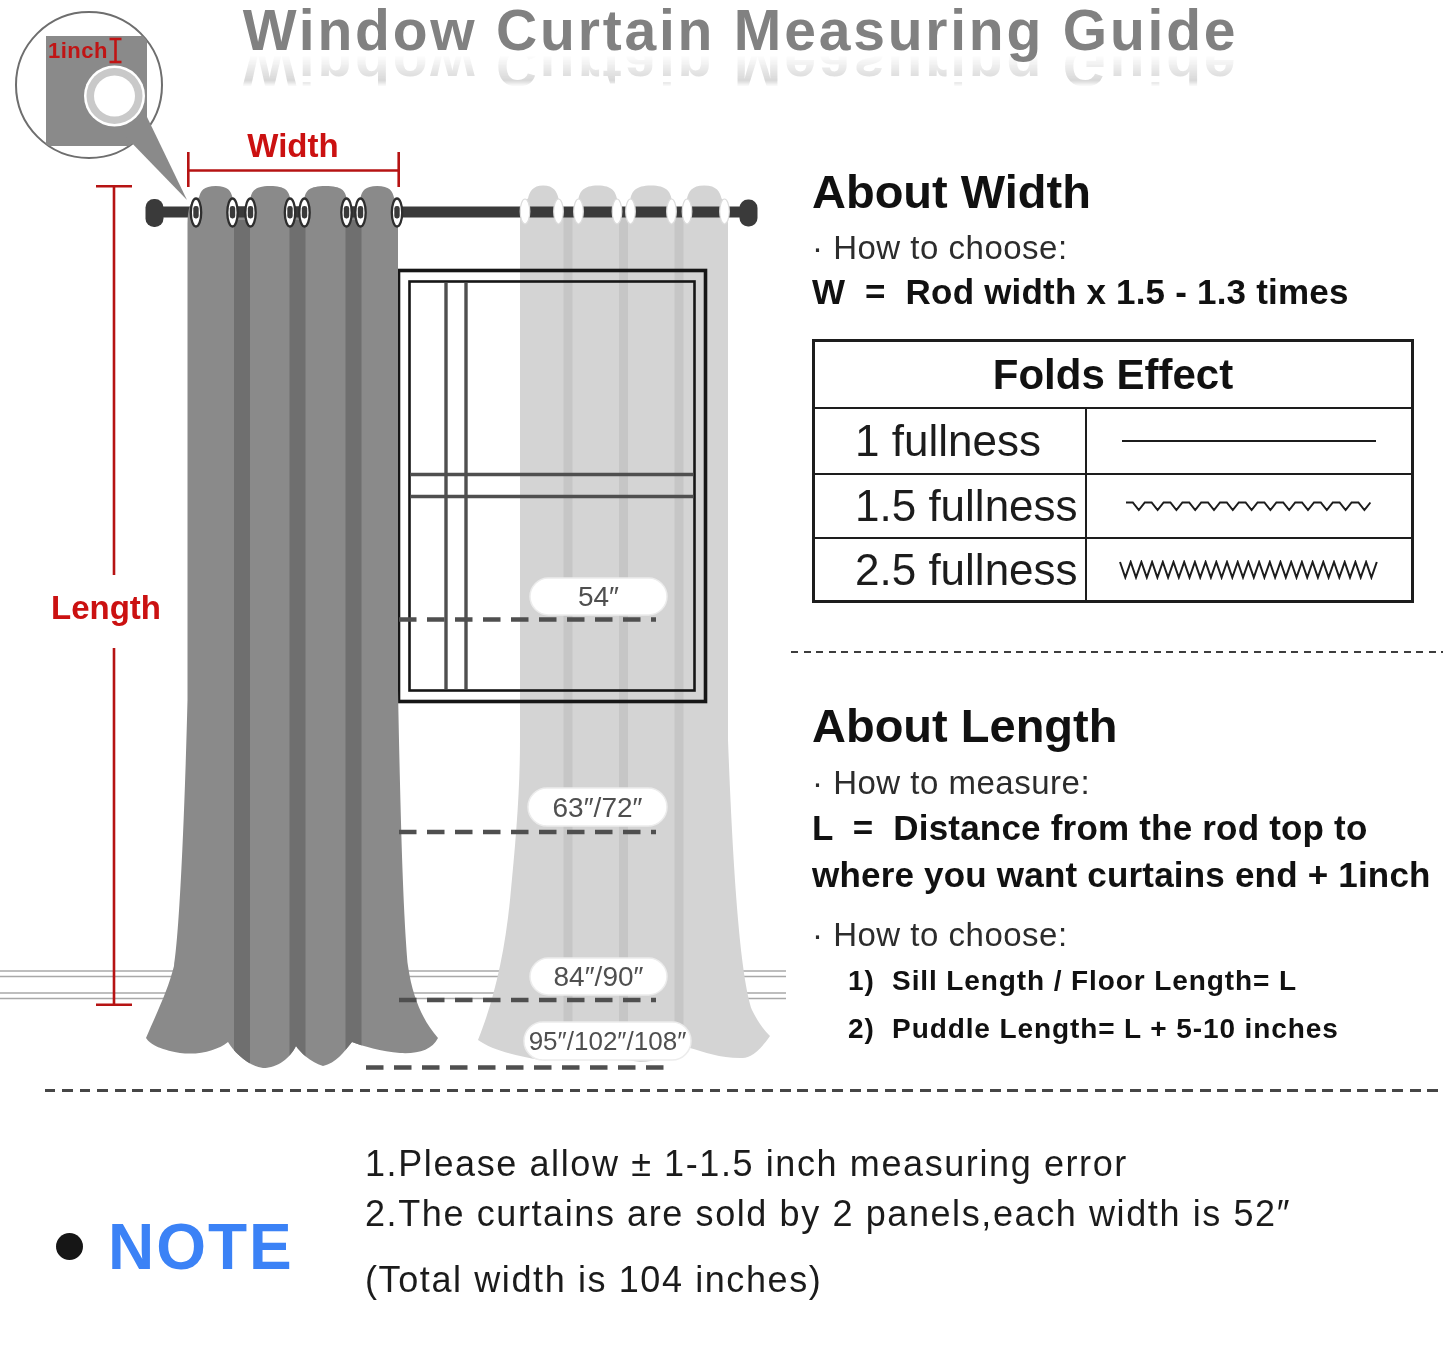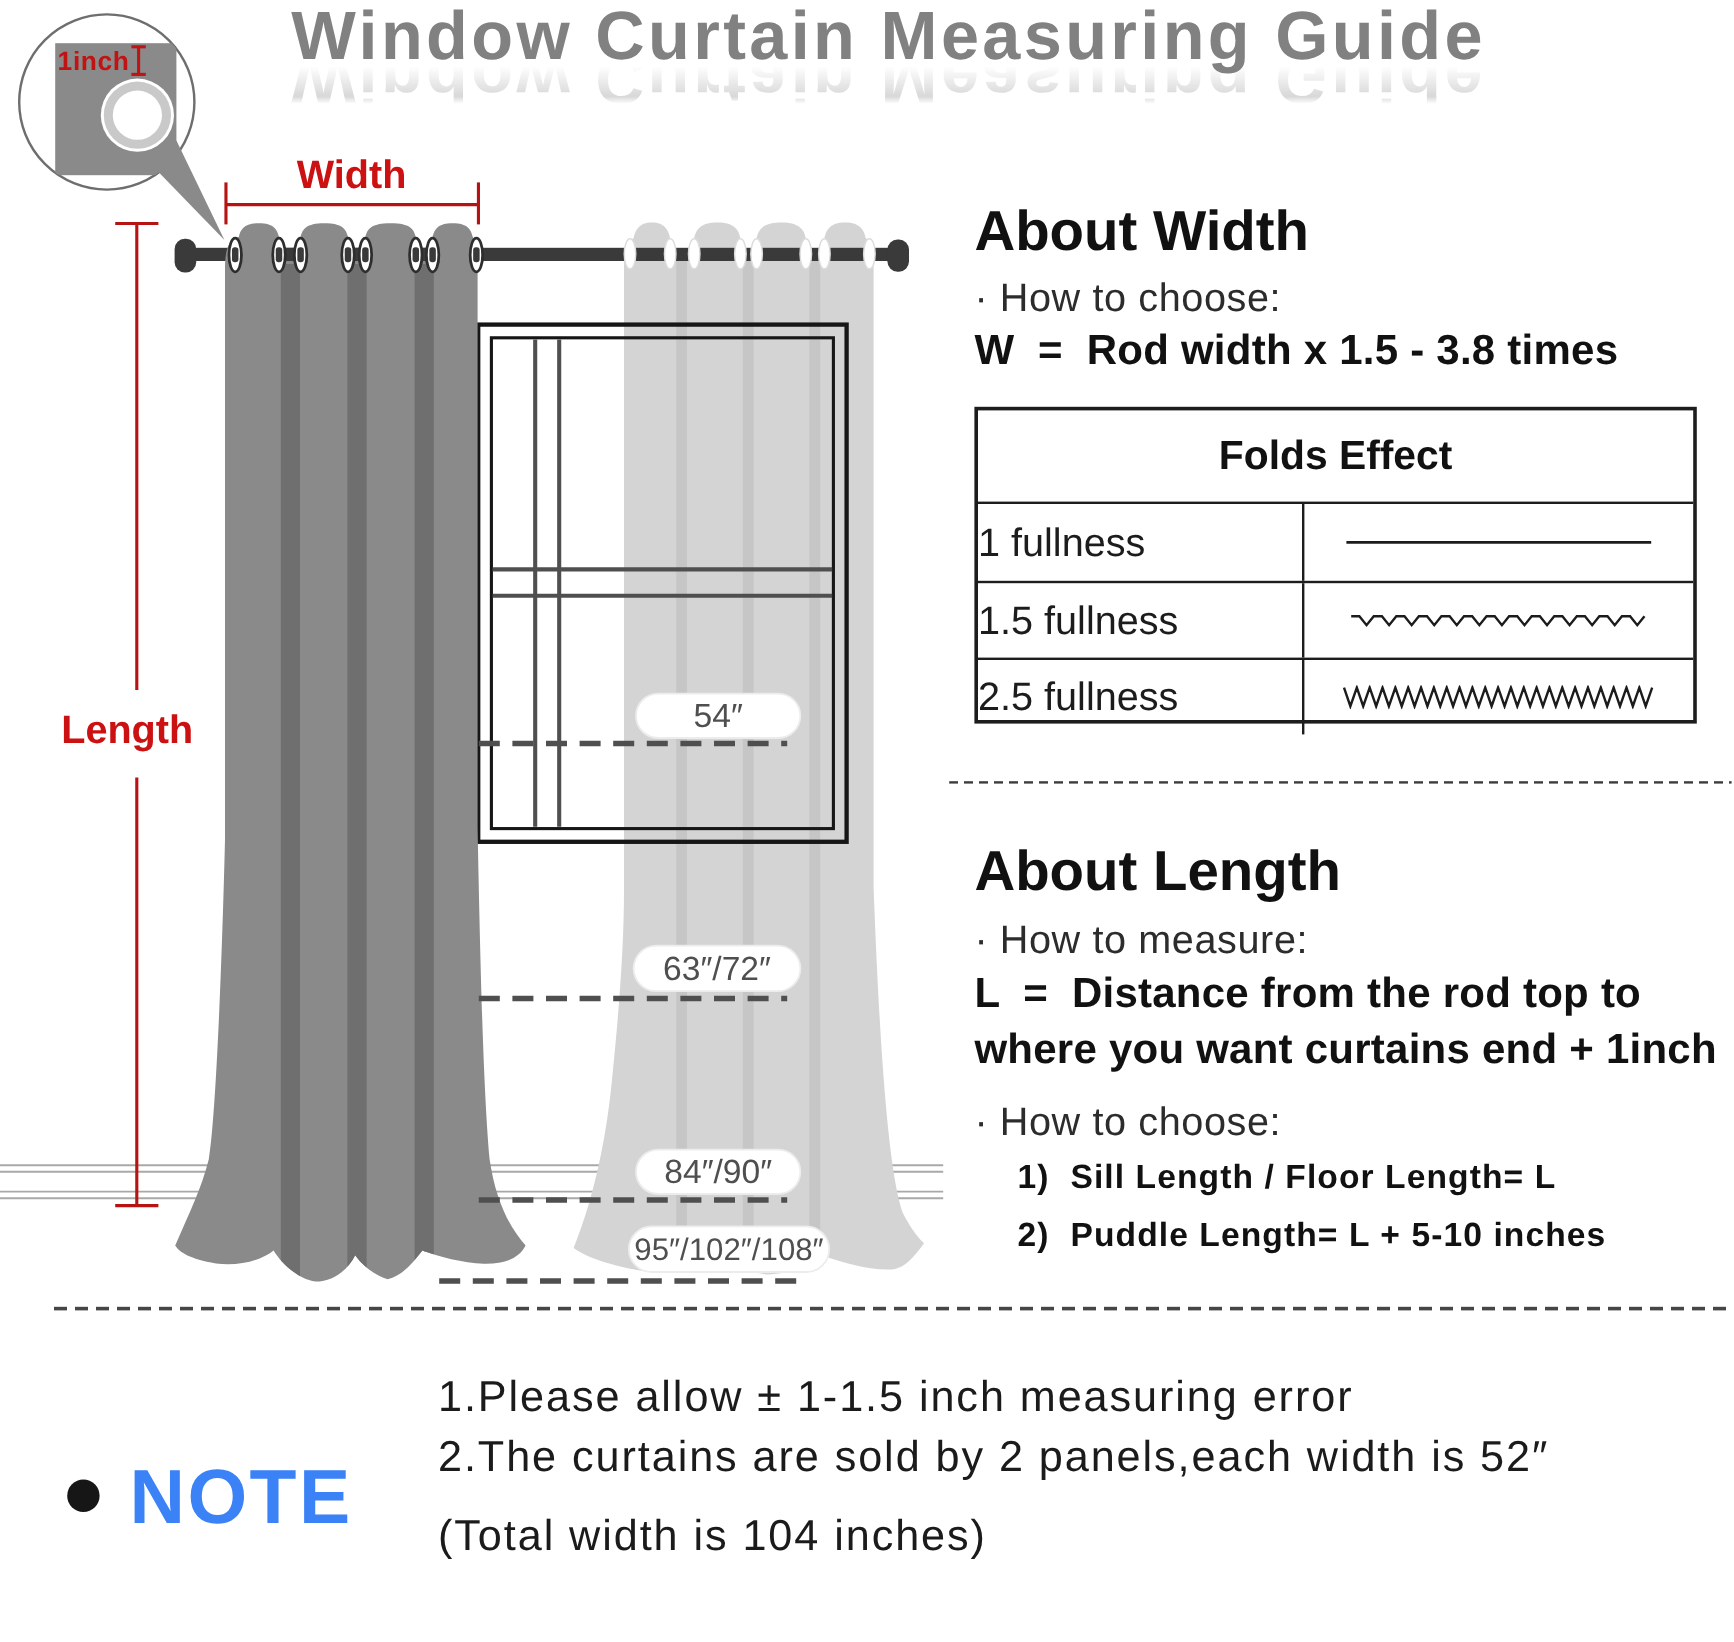--- a/index.html
+++ b/index.html
@@ -22,26 +22,26 @@
 
   
   .abs { position:absolute; }
   .h-section { font-size:47px; font-weight:bold; color:#111; letter-spacing:0px; }
   .sub-line { font-size:33px; color:#2c2c2c; letter-spacing:0.5px; }
   .bold-line { font-size:35px; font-weight:bold; color:#111; letter-spacing:0.2px; white-space:pre; }
   .choose-item { font-size:28px; font-weight:bold; color:#111; letter-spacing:0.9px; white-space:pre;margin-left:36px; }
 
   .folds-table { position:absolute; left:812px; top:339px; width:602px; height:264px;
       border:3px solid #1d1d1d; }
-  .ft-header { height:78px; border-bottom:2.5px solid #1d1d1d; display:flex; align-items:center; justify-content:center;
-      font-size:34px; font-weight:bold; color:#111; }
+  .ft-header { height:67px; border-bottom:2.5px solid #1d1d1d; display:flex; align-items:center; justify-content:center;
+      font-size:42px; font-weight:bold; color:#111; }
   .ft-row { height:64px; display:flex; }
   .ft-row + .ft-row { border-top:2.5px solid #1d1d1d; }
-  .ft-label { width:272px; border-right:2.5px solid #1d1d1d; display:flex; align-items:center; 
-      font-size:33px; color:#1c1c1c; }
+  .ft-label { width:272px; border-right:2.5px solid #1d1d1d; display:flex; align-items:center; padding-left:40px;
+      font-size:44px; color:#1c1c1c; }
   .ft-effect { flex:1; display:flex; align-items:center; justify-content:center; }
 
   .dash-sep-right { position:absolute; left:791px; top:651px; width:652px; height:2px;
       background:repeating-linear-gradient(90deg,#3d3d3d 0 7px, transparent 7px 12.5px); }
   .dash-sep-bottom { position:absolute; left:45px; top:1089px; width:1398px; height:2.5px;
       background:repeating-linear-gradient(90deg,#464646 0 10.5px, transparent 10.5px 17.5px); }
 
   
   .note-bullet { position:absolute; left:56px; top:1233px; width:27px; height:27px; border-radius:50%; background:#161616; }
   .note-title { position:absolute; left:108px; top:1210px; font-size:64px; font-weight:bold; color:#3b82f6; letter-spacing:2px; }
@@ -261,21 +261,21 @@
       </g>
       <g>
         <rect x="524" y="1022" width="167" height="38" rx="19" fill="#ffffff" stroke="#ececec" stroke-width="1.5"></rect>
         <text x="607.5" y="1050" text-anchor="middle" font-size="26" fill="#4f4f4f">95″/102″/108″</text>
       </g>
     </g>
   </svg>
 
   <div class="abs h-section" style="left:812px; top:164px;">About Width</div>
   <div class="abs sub-line" style="left:812px; top:229px;">· How to choose:</div>
-  <div class="abs bold-line" style="left:812px; top:272px;">W  =  Rod width x 1.5 - 3.8 times</div>
+  <div class="abs bold-line" style="left:812px; top:272px;">W  =  Rod width x 1.5 - 1.3 times</div>
 
   <div class="folds-table">
     <div class="ft-header">Folds Effect</div>
     <div class="ft-row">
       <div class="ft-label">1 fullness</div>
       <div class="ft-effect">
         <svg width="256" height="6" viewBox="0 0 256 6">
           <line x1="1" y1="3" x2="255" y2="3" stroke="#1c1c1c" stroke-width="2.2"></line>
         </svg>
       </div>

